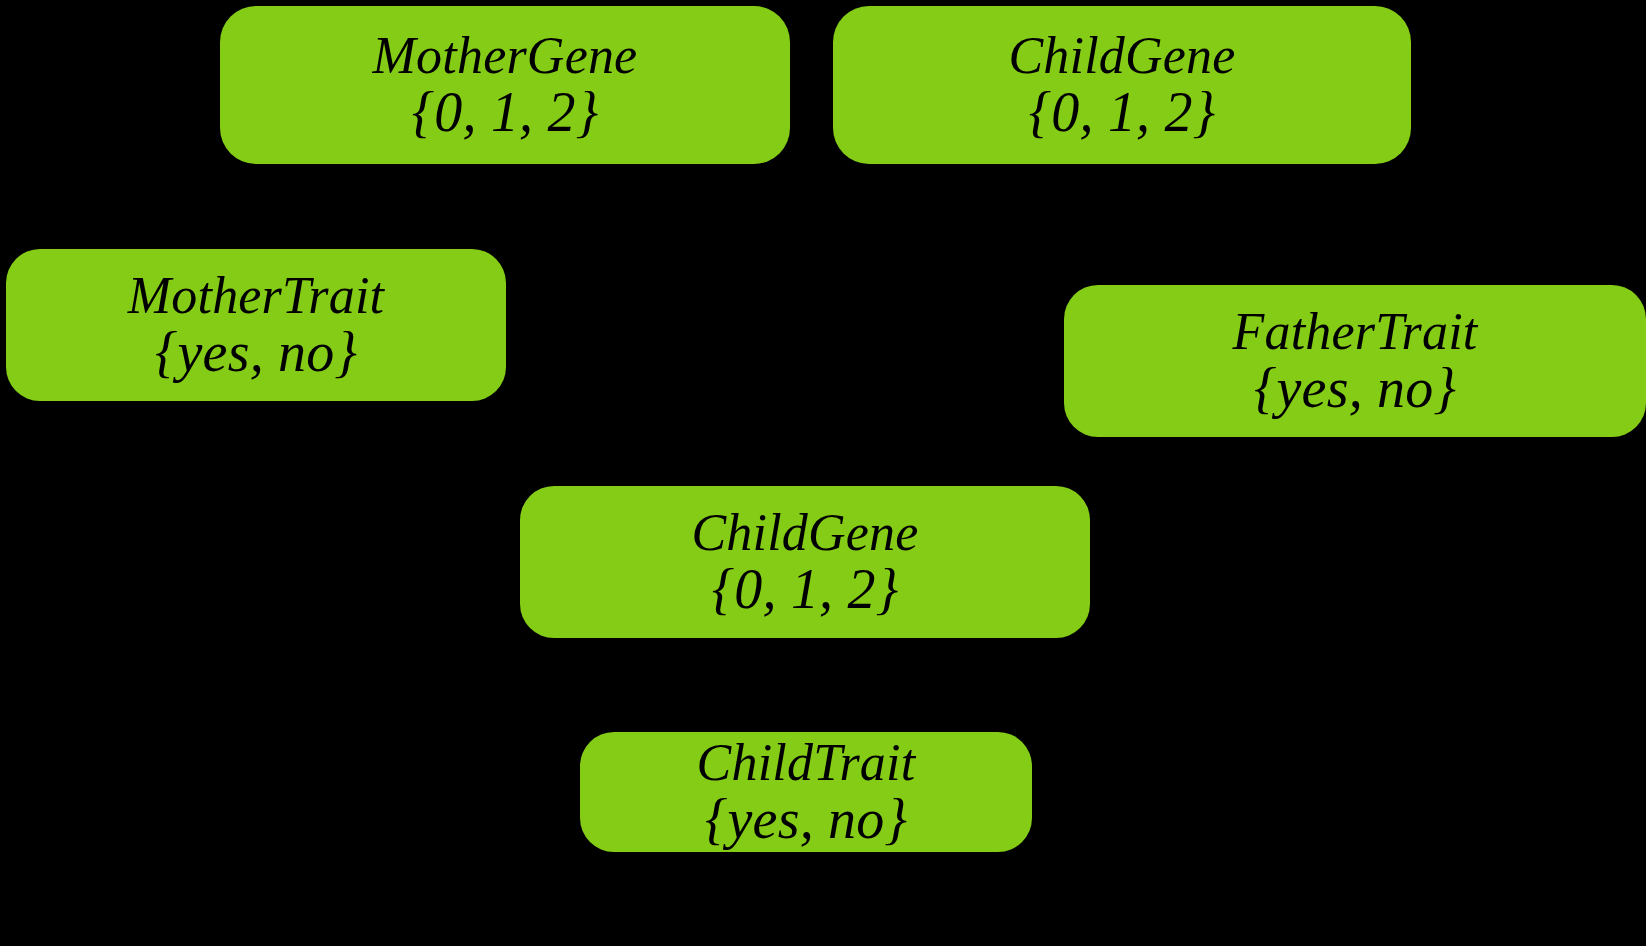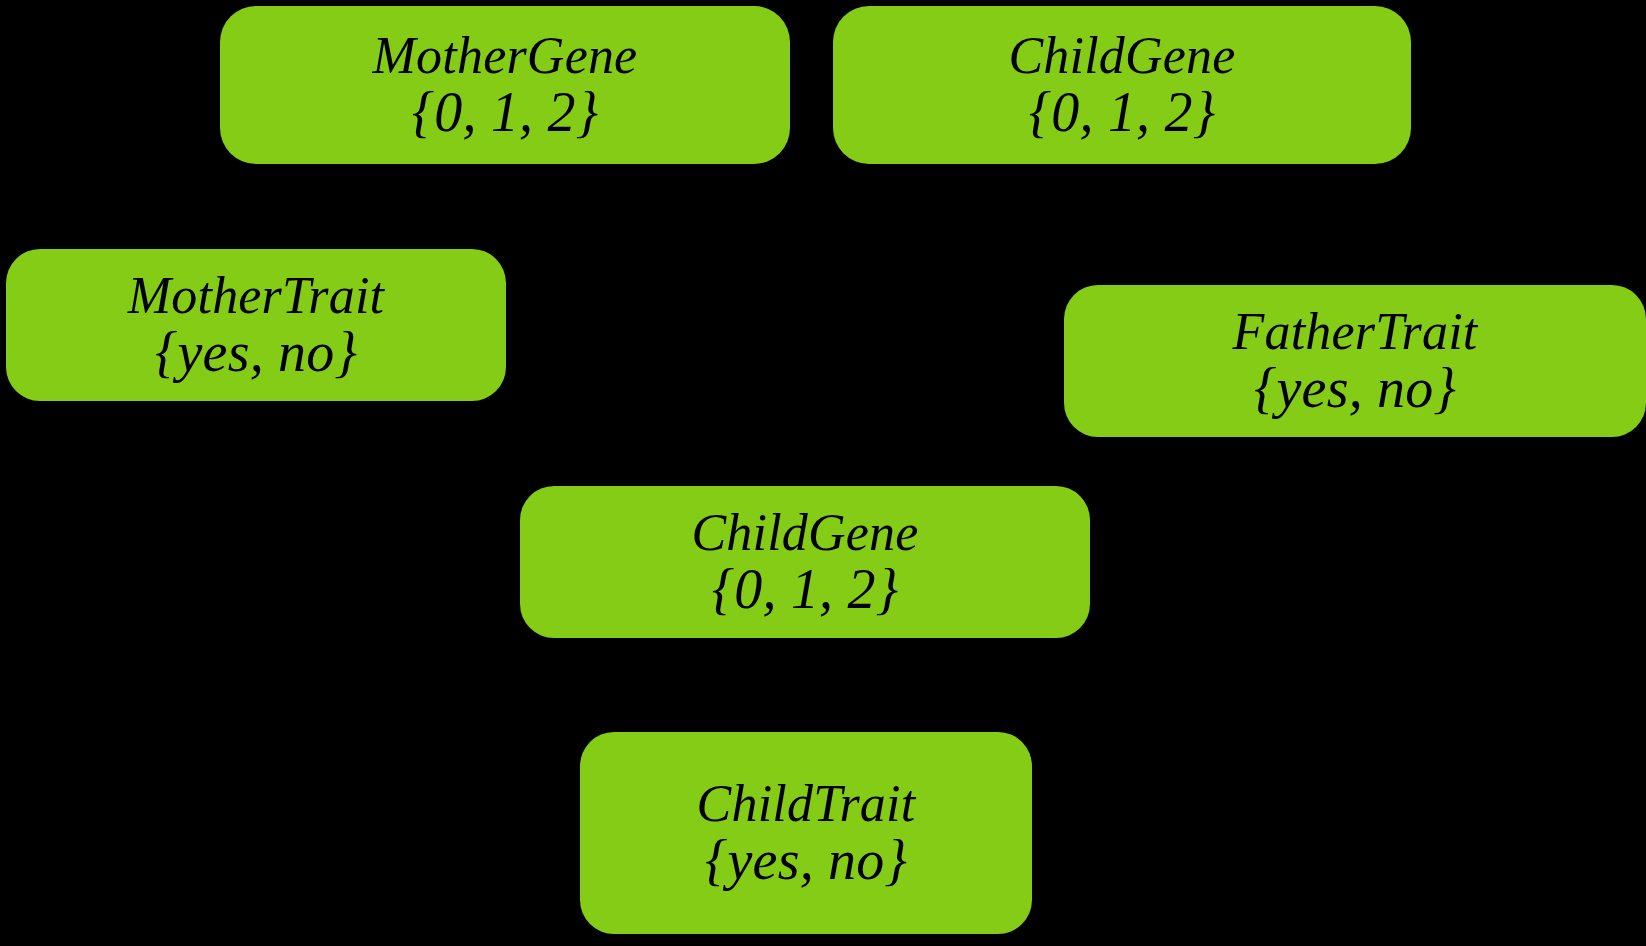--- a/index.html
+++ b/index.html
@@ -40,21 +40,21 @@
   .node .domain {
     font-size: 56px;
   }
 
   
   #node-mother-gene  { left: 220px;  top: 6px;   width: 570px; height: 158px; border-radius: 36px; }
   #node-father-gene  { left: 833px;  top: 6px;   width: 578px; height: 158px; border-radius: 36px; }
   #node-mother-trait { left: 6px;    top: 249px; width: 500px; height: 152px; border-radius: 34px; }
   #node-father-trait { left: 1064px; top: 249px; width: 582px; height: 152px; border-radius: 34px; margin-top: 36px; }
   #node-child-gene   { left: 520px;  top: 486px; width: 570px; height: 152px; border-radius: 34px; }
-  #node-child-trait  { left: 580px;  top: 732px; width: 452px; height: 202px; border-radius: 34px; }
+  #node-child-trait  { left: 580px;  top: 732px; width: 452px; height: 120px; border-radius: 34px; }
 </style>
 </head>
 <body>
 
 <div id="canvas">
 
   <div class="node" id="node-mother-gene">
     <div class="line name">MotherGene</div>
     <div class="line domain">{0, 1, 2}</div>
   </div>

